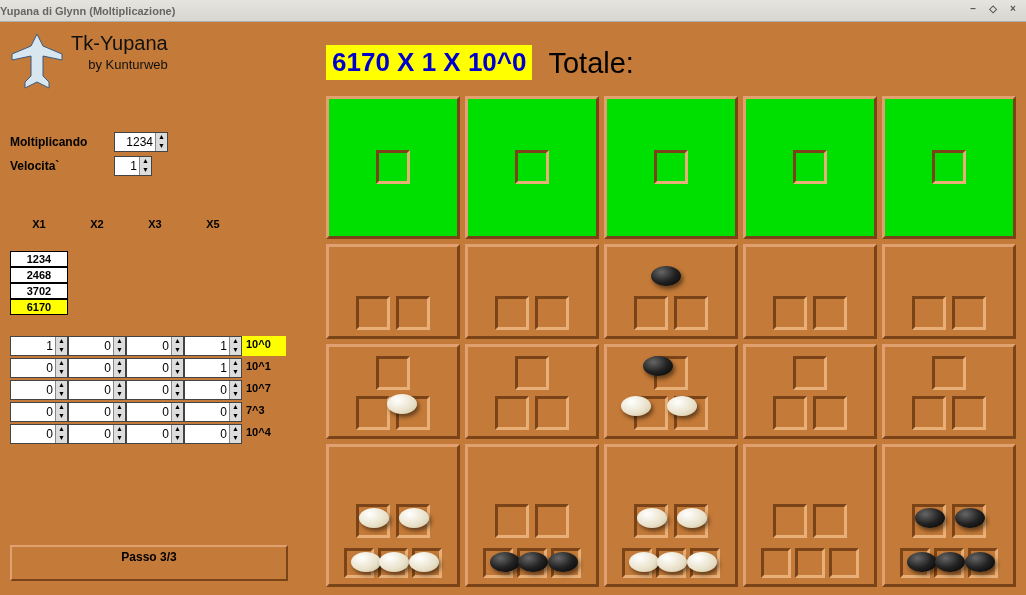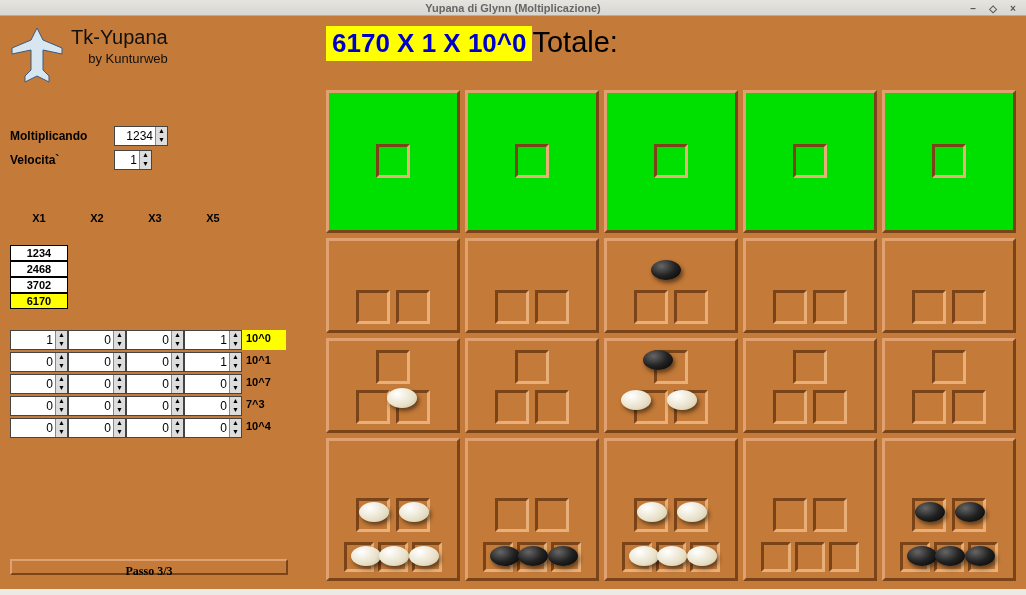--- a/index.html
+++ b/index.html
@@ -1,17 +1,17 @@
 <!DOCTYPE html>
 <html><head>
 <meta charset="utf-8">
 <style>
   *{box-sizing:border-box;margin:0;padding:0;font-family:sans-serif;}
   body{background:#eceae5;}
-  .titlebar{height:16px;background:linear-gradient(#e6e4de,#d8d6d0);border-bottom:1px solid #b0aea8;display:flex;align-items:center;justify-content:center;position:relative;font-size:11px;color:#666;font-weight:bold;}
+  .titlebar{height:22px;background:linear-gradient(#e6e4de,#d8d6d0);border-bottom:1px solid #b0aea8;display:flex;align-items:center;position:relative;font-size:11px;color:#666;font-weight:bold;}
   .winbtns{position:absolute;right:6px;top:2px;display:flex;gap:6px;}
   .winbtn{width:14px;height:14px;font-size:10px;color:#555;text-align:center;line-height:14px;cursor:pointer;}
   .app{width:1026px;height:573px;background:#c47a38;display:flex;}
   .sidebar{width:320px;padding:10px 6px 10px 10px;display:flex;flex-direction:column;}
   .logo-row{display:flex;align-items:flex-start;gap:6px;margin-bottom:30px;}
   .logo{width:55px;height:70px;position:relative;}
   .logo svg{width:100%;height:100%;}
   .apptitle{font-size:20px;color:#111;}
   .byline{font-size:13px;color:#111;margin-top:2px;}
   .fields{display:flex;flex-direction:column;gap:4px;margin-bottom:40px;}
@@ -23,23 +23,23 @@
   .sbtns div{height:9px;font-size:7px;line-height:7px;text-align:center;background:#ddd;border-left:1px solid #888;cursor:pointer;}
   .mult-tbl{display:flex;flex-direction:column;gap:19px;}
   .mt-head,.mt-row{display:flex;gap:0;}
   .mt-head>div{width:58px;font-size:11px;font-weight:bold;text-align:center;padding:2px 0;}
   .mt-sum>div{width:58px;font-size:11px;font-weight:bold;text-align:center;background:#fff;border:1px solid #000;padding:1px 0;}
   .mt-sum>div.hl{background:#ffff00;}
   .mt-row .spin{width:58px;}
   .mt-row .spin input{width:44px;}
   .pow{width:44px;font-size:11px;font-weight:bold;text-align:left;padding:2px 0 0 4px;}
   .pow.hl{background:#ffff00;}
-  .passo{margin-top:auto;margin-bottom:4px;width:278px;height:16px;background:#c47a38;border:2px solid;border-color:#e0a070 #7a4418 #7a4418 #e0a070;font-size:12px;font-weight:bold;text-align:center;line-height:20px;cursor:pointer;font-family:Liberation Serif, serif;}
+  .passo{margin-top:auto;margin-bottom:4px;width:278px;height:36px;background:#c47a38;border:2px solid;border-color:#e0a070 #7a4418 #7a4418 #e0a070;font-size:12px;font-weight:bold;text-align:center;line-height:20px;cursor:pointer;}
   .main{flex:1;padding:10px 10px 8px 6px;display:flex;flex-direction:column;}
-  .tophdr{display:flex;align-items:flex-start;height:48px;margin-bottom:16px;}
+  .tophdr{display:flex;align-items:flex-end;gap:16px;height:48px;margin-bottom:16px;}
   .expr{background:#ffff00;color:#00c;font-size:26px;font-weight:bold;padding:2px 6px;}
   .totlbl{font-size:29px;color:#000;}
   .totbox{width:200px;height:38px;background:#c47a38;border:2px solid;border-color:#7a4418 #e0a070 #e0a070 #7a4418;font-size:26px;text-align:right;padding:2px 6px;margin-left:auto;}
   .grid{flex:1;display:grid;grid-template-columns:repeat(5,1fr);grid-template-rows:1.5fr 1fr 1fr 1.5fr;gap:5px;}
   .cell{position:relative;border:3px solid;border-color:#e0a070 #7a4418 #7a4418 #e0a070;display:flex;flex-direction:column;align-items:center;justify-content:flex-end;padding:6px;}
   .cell.green{background:#00e000;justify-content:center;}
   .hole{width:34px;height:34px;border:3px solid;border-color:#7a4418 #e8b078 #e8b078 #7a4418;background:#c47a38;}
   .cell.green .hole{background:#00e000;}
   .row2{display:flex;gap:6px;}
   .tri{display:flex;flex-direction:column;align-items:center;gap:6px;}

